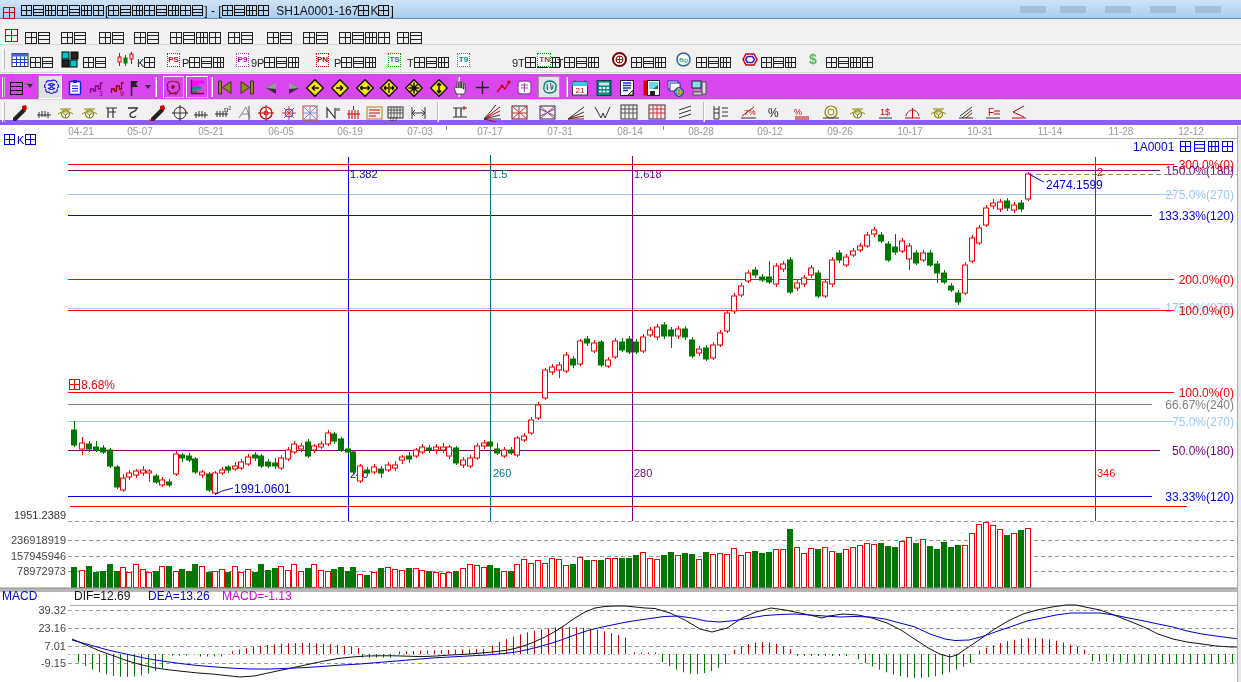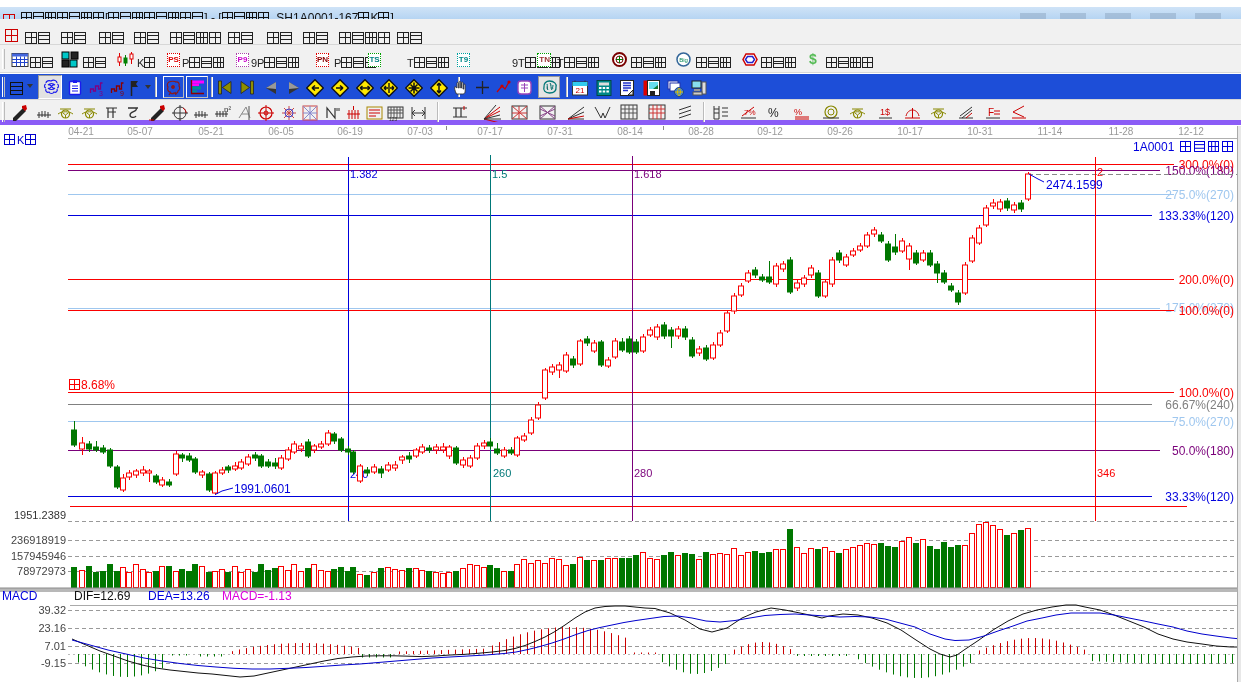--- a/index.html
+++ b/index.html
@@ -10,21 +10,21 @@
 i.k2 { background:
  linear-gradient(currentColor,currentColor) 0 30%/100% 1px no-repeat,
  linear-gradient(currentColor,currentColor) 0 65%/100% 1px no-repeat; }
 i.k3 { background:
  linear-gradient(currentColor,currentColor) 30% 0/1px 100% no-repeat,
  linear-gradient(currentColor,currentColor) 65% 0/1px 100% no-repeat,
  linear-gradient(currentColor,currentColor) 0 50%/100% 1px no-repeat; }
 .ic { display:inline-block; vertical-align:middle; }
 </style></head><body>
 
-<div class="abs" style="left:0;top:7px;width:1241px;height:19px;background:linear-gradient(#cfe3f7,#a9cdf0);border-bottom:1px solid #6d89a8;">
+<div class="abs" style="left:0;top:0;width:1241px;height:19px;background:linear-gradient(#cfe3f7,#a9cdf0);border-bottom:1px solid #6d89a8;">
 <span class="abs" style="left:3px;top:3px;color:#cc0000;font-weight:bold;"><i class="k k1" style="width:12px;height:12px;margin-right:1px;color:#cc0000;"></i></span>
 <div class="abs" style="left:21px;top:3px;height:13px;color:#111;font-size:12px;">
 <i class="k k1" style="width:11px;height:11px;margin-right:1px;color:#111;"></i><i class="k k2" style="width:11px;height:11px;margin-right:1px;color:#111;"></i><i class="k k3" style="width:11px;height:11px;margin-right:1px;color:#111;"></i><i class="k k1" style="width:11px;height:11px;margin-right:1px;color:#111;"></i><i class="k k2" style="width:11px;height:11px;margin-right:1px;color:#111;"></i><i class="k k3" style="width:11px;height:11px;margin-right:1px;color:#111;"></i><i class="k k1" style="width:11px;height:11px;margin-right:1px;color:#111;"></i><span style="vertical-align:middle;">[</span><i class="k k1" style="width:11px;height:11px;margin-right:1px;color:#111;"></i><i class="k k2" style="width:11px;height:11px;margin-right:1px;color:#111;"></i><i class="k k3" style="width:11px;height:11px;margin-right:1px;color:#111;"></i><i class="k k1" style="width:11px;height:11px;margin-right:1px;color:#111;"></i><i class="k k2" style="width:11px;height:11px;margin-right:1px;color:#111;"></i><i class="k k3" style="width:11px;height:11px;margin-right:1px;color:#111;"></i><i class="k k1" style="width:11px;height:11px;margin-right:1px;color:#111;"></i><i class="k k2" style="width:11px;height:11px;margin-right:1px;color:#111;"></i><span style="vertical-align:middle;font-size:12px;">]&nbsp;-&nbsp;[</span><i class="k k1" style="width:11px;height:11px;margin-right:1px;color:#111;"></i><i class="k k2" style="width:11px;height:11px;margin-right:1px;color:#111;"></i><i class="k k3" style="width:11px;height:11px;margin-right:1px;color:#111;"></i><i class="k k1" style="width:11px;height:11px;margin-right:1px;color:#111;"></i><span style="vertical-align:middle;font-size:12px;">&nbsp;&nbsp;SH1A0001-167</span><i class="k k1" style="width:11px;height:11px;margin-right:1px;color:#111;"></i><span style="vertical-align:middle;">K</span><i class="k k1" style="width:11px;height:11px;margin-right:1px;color:#111;"></i><span style="vertical-align:middle;">]</span>
 </div>
 <span class="abs" style="left:1020px;top:6px;width:26px;height:7px;background:#8fa9c4;opacity:.55;"></span>
 <span class="abs" style="left:1060px;top:6px;width:26px;height:7px;background:#8fa9c4;opacity:.55;"></span>
 <span class="abs" style="left:1105px;top:6px;width:26px;height:7px;background:#8fa9c4;opacity:.55;"></span>
 <span class="abs" style="left:1150px;top:6px;width:26px;height:7px;background:#8fa9c4;opacity:.55;"></span>
 <span class="abs" style="left:1195px;top:6px;width:26px;height:7px;background:#8fa9c4;opacity:.55;"></span>
 </div>
@@ -70,21 +70,21 @@
           <rect x="8" y="7" width="3" height="5"></rect>
         </g>
       </svg></span>
 <span class="abs" style="left:137px;top:8px;"><span style="vertical-align:middle;font-size:11px;color:#222;">K</span><i class="k k1" style="width:11px;height:11px;margin-right:1px;color:#222;"></i></span>
 <span class="abs" style="left:167px;top:5px;"><span class="ic" style="width:13px;height:14px;border:1px dotted #e00000;color:#e00000;font-size:8px;font-weight:bold;text-align:center;line-height:12px;background:#fff;">PS</span></span>
 <span class="abs" style="left:182px;top:8px;"><span style="vertical-align:middle;font-size:11px;color:#222;">P</span><i class="k k1" style="width:11px;height:11px;margin-right:1px;color:#222;"></i><i class="k k2" style="width:11px;height:11px;margin-right:1px;color:#222;"></i><i class="k k3" style="width:11px;height:11px;margin-right:1px;color:#222;"></i></span>
 <span class="abs" style="left:236px;top:5px;"><span class="ic" style="width:13px;height:14px;border:1px dotted #aa44aa;color:#cc00cc;font-size:8px;font-weight:bold;text-align:center;line-height:12px;background:#fff;">P9</span></span>
 <span class="abs" style="left:251px;top:8px;"><span style="vertical-align:middle;font-size:11px;color:#222;">9P</span><i class="k k1" style="width:11px;height:11px;margin-right:1px;color:#222;"></i><i class="k k2" style="width:11px;height:11px;margin-right:1px;color:#222;"></i><i class="k k3" style="width:11px;height:11px;margin-right:1px;color:#222;"></i></span>
 <span class="abs" style="left:316px;top:5px;"><span class="ic" style="width:13px;height:14px;border:1px dotted #e00000;color:#880000;font-size:8px;font-weight:bold;text-align:center;line-height:12px;background:#fff;">PN</span></span>
 <span class="abs" style="left:334px;top:8px;"><span style="vertical-align:middle;font-size:11px;color:#222;">P</span><i class="k k1" style="width:11px;height:11px;margin-right:1px;color:#222;"></i><i class="k k2" style="width:11px;height:11px;margin-right:1px;color:#222;"></i><i class="k k3" style="width:11px;height:11px;margin-right:1px;color:#222;"></i></span>
-<span class="abs" style="left:368px;top:5px;"><span class="ic" style="width:13px;height:14px;border:1px dotted #00a000;color:#008080;font-size:8px;font-weight:bold;text-align:center;line-height:12px;background:#fff;">TS</span></span>
+<span class="abs" style="left:388px;top:5px;"><span class="ic" style="width:13px;height:14px;border:1px dotted #00a000;color:#008080;font-size:8px;font-weight:bold;text-align:center;line-height:12px;background:#fff;">TS</span></span>
 <span class="abs" style="left:407px;top:8px;"><span style="vertical-align:middle;font-size:11px;color:#222;">T</span><i class="k k1" style="width:11px;height:11px;margin-right:1px;color:#222;"></i><i class="k k2" style="width:11px;height:11px;margin-right:1px;color:#222;"></i><i class="k k3" style="width:11px;height:11px;margin-right:1px;color:#222;"></i></span>
 <span class="abs" style="left:457px;top:5px;"><span class="ic" style="width:13px;height:14px;border:1px dotted #00a0a0;color:#008888;font-size:8px;font-weight:bold;text-align:center;line-height:12px;background:#fff;">T9</span></span>
 <span class="abs" style="left:477px;top:8px;"><span style="vertical-align:middle;font-size:11px;color:#222;margin-left:35px;">9T</span><i class="k k1" style="width:11px;height:11px;margin-right:1px;color:#222;"></i><i class="k k2" style="width:11px;height:11px;margin-right:1px;color:#222;"></i><i class="k k3" style="width:11px;height:11px;margin-right:1px;color:#222;"></i></span>
 <span class="abs" style="left:537px;top:5px;"><span class="ic" style="width:14px;height:14px;border:1px dotted #00a000;color:#993333;font-size:8px;font-weight:bold;text-align:right;line-height:12px;background:#fff;">TN</span></span>
 <span class="abs" style="left:557px;top:8px;"><span style="vertical-align:middle;font-size:11px;color:#222;">T</span><i class="k k1" style="width:11px;height:11px;margin-right:1px;color:#222;"></i><i class="k k2" style="width:11px;height:11px;margin-right:1px;color:#222;"></i><i class="k k3" style="width:11px;height:11px;margin-right:1px;color:#222;"></i></span>
 <span class="abs" style="left:612px;top:5px;"><svg class="ic" width="15" height="15">
         <circle cx="7.5" cy="7.5" r="6.5" fill="#fff" stroke="#7a0000" stroke-width="2"></circle>
         <circle cx="7.5" cy="7.5" r="3.5" fill="none" stroke="#7a0000"></circle>
         <path d="M7.5 4v7M4 7.5h7" stroke="#007700"></path>
       </svg></span>
@@ -95,21 +95,21 @@
       </svg></span>
 <span class="abs" style="left:696px;top:8px;"><i class="k k1" style="width:11px;height:11px;margin-right:1px;color:#222;"></i><i class="k k2" style="width:11px;height:11px;margin-right:1px;color:#222;"></i><i class="k k3" style="width:11px;height:11px;margin-right:1px;color:#222;"></i></span>
 <span class="abs" style="left:742px;top:5px;"><svg class="ic" width="16" height="15">
         <polygon points="4,2 12,2 15,7.5 12,13 4,13 1,7.5" fill="#fff" stroke="#cc0000" stroke-width="1.5"></polygon>
         <polygon points="5.5,4.5 10.5,4.5 12.5,7.5 10.5,10.5 5.5,10.5 3.5,7.5" fill="none" stroke="#2222cc" stroke-width="1.5"></polygon>
       </svg></span>
 <span class="abs" style="left:761px;top:8px;"><i class="k k1" style="width:11px;height:11px;margin-right:1px;color:#222;"></i><i class="k k2" style="width:11px;height:11px;margin-right:1px;color:#222;"></i><i class="k k3" style="width:11px;height:11px;margin-right:1px;color:#222;"></i></span>
 <span class="abs" style="left:809px;top:6px;font-size:14px;font-weight:bold;color:#55bb55;">$</span>
 <span class="abs" style="left:826px;top:8px;"><i class="k k1" style="width:11px;height:11px;margin-right:1px;color:#222;"></i><i class="k k2" style="width:11px;height:11px;margin-right:1px;color:#222;"></i><i class="k k3" style="width:11px;height:11px;margin-right:1px;color:#222;"></i><i class="k k1" style="width:11px;height:11px;margin-right:1px;color:#222;"></i></span>
 </div>
-<div class="abs" style="left:0;top:74px;width:1241px;height:26px;background:#1d4ed8;border-bottom:1px solid #d7d7d7;text-decoration:underline;">
+<div class="abs" style="left:0;top:74px;width:1241px;height:26px;background:#d946ef;border-bottom:1px solid #d7d7d7;text-decoration:underline;">
 <span class="abs" style="left:2px;top:3px;width:3px;height:20px;border-left:1px solid #fff;border-right:1px solid #bbb;"></span>
 <span class="abs" style="left:10px;top:5px;"><i class="k k2" style="width:13px;height:13px;margin-right:1px;color:#111;"></i></span>
 <span class="abs" style="left:27px;top:10px;width:0;height:0;border:3px solid transparent;border-top:4px solid #333;"></span>
 <span class="abs" style="left:38px;top:3px;width:2px;height:20px;border-left:1px solid #bbb;border-right:1px solid #fff;"></span>
 <span class="abs" style="left:38px;top:1px;width:24px;height:24px;background:#e2e2e2;border:1px solid #fff;border-top-color:#999;border-left-color:#999;"></span>
 <span class="abs" style="left:42px;top:4px;"><svg class="ic" width="19" height="19">
         <g fill="none" stroke="#1a1aee" stroke-width="1.2">
           <path d="M4 6c-2 0-2 4 0 4M15 6c2 0 2 4 0 4M4 5c0-2 3-3 5-2 3-2 6 0 6 2M4 11c-1 2 1 4 3 3 1 2 4 2 5 0 2 1 4-1 3-3"></path>
           <path d="M6 7c2-2 5-2 7 0M6 10c2 2 5 2 7 0M7 6l5 5M12 6l-5 5"></path>
         </g>

